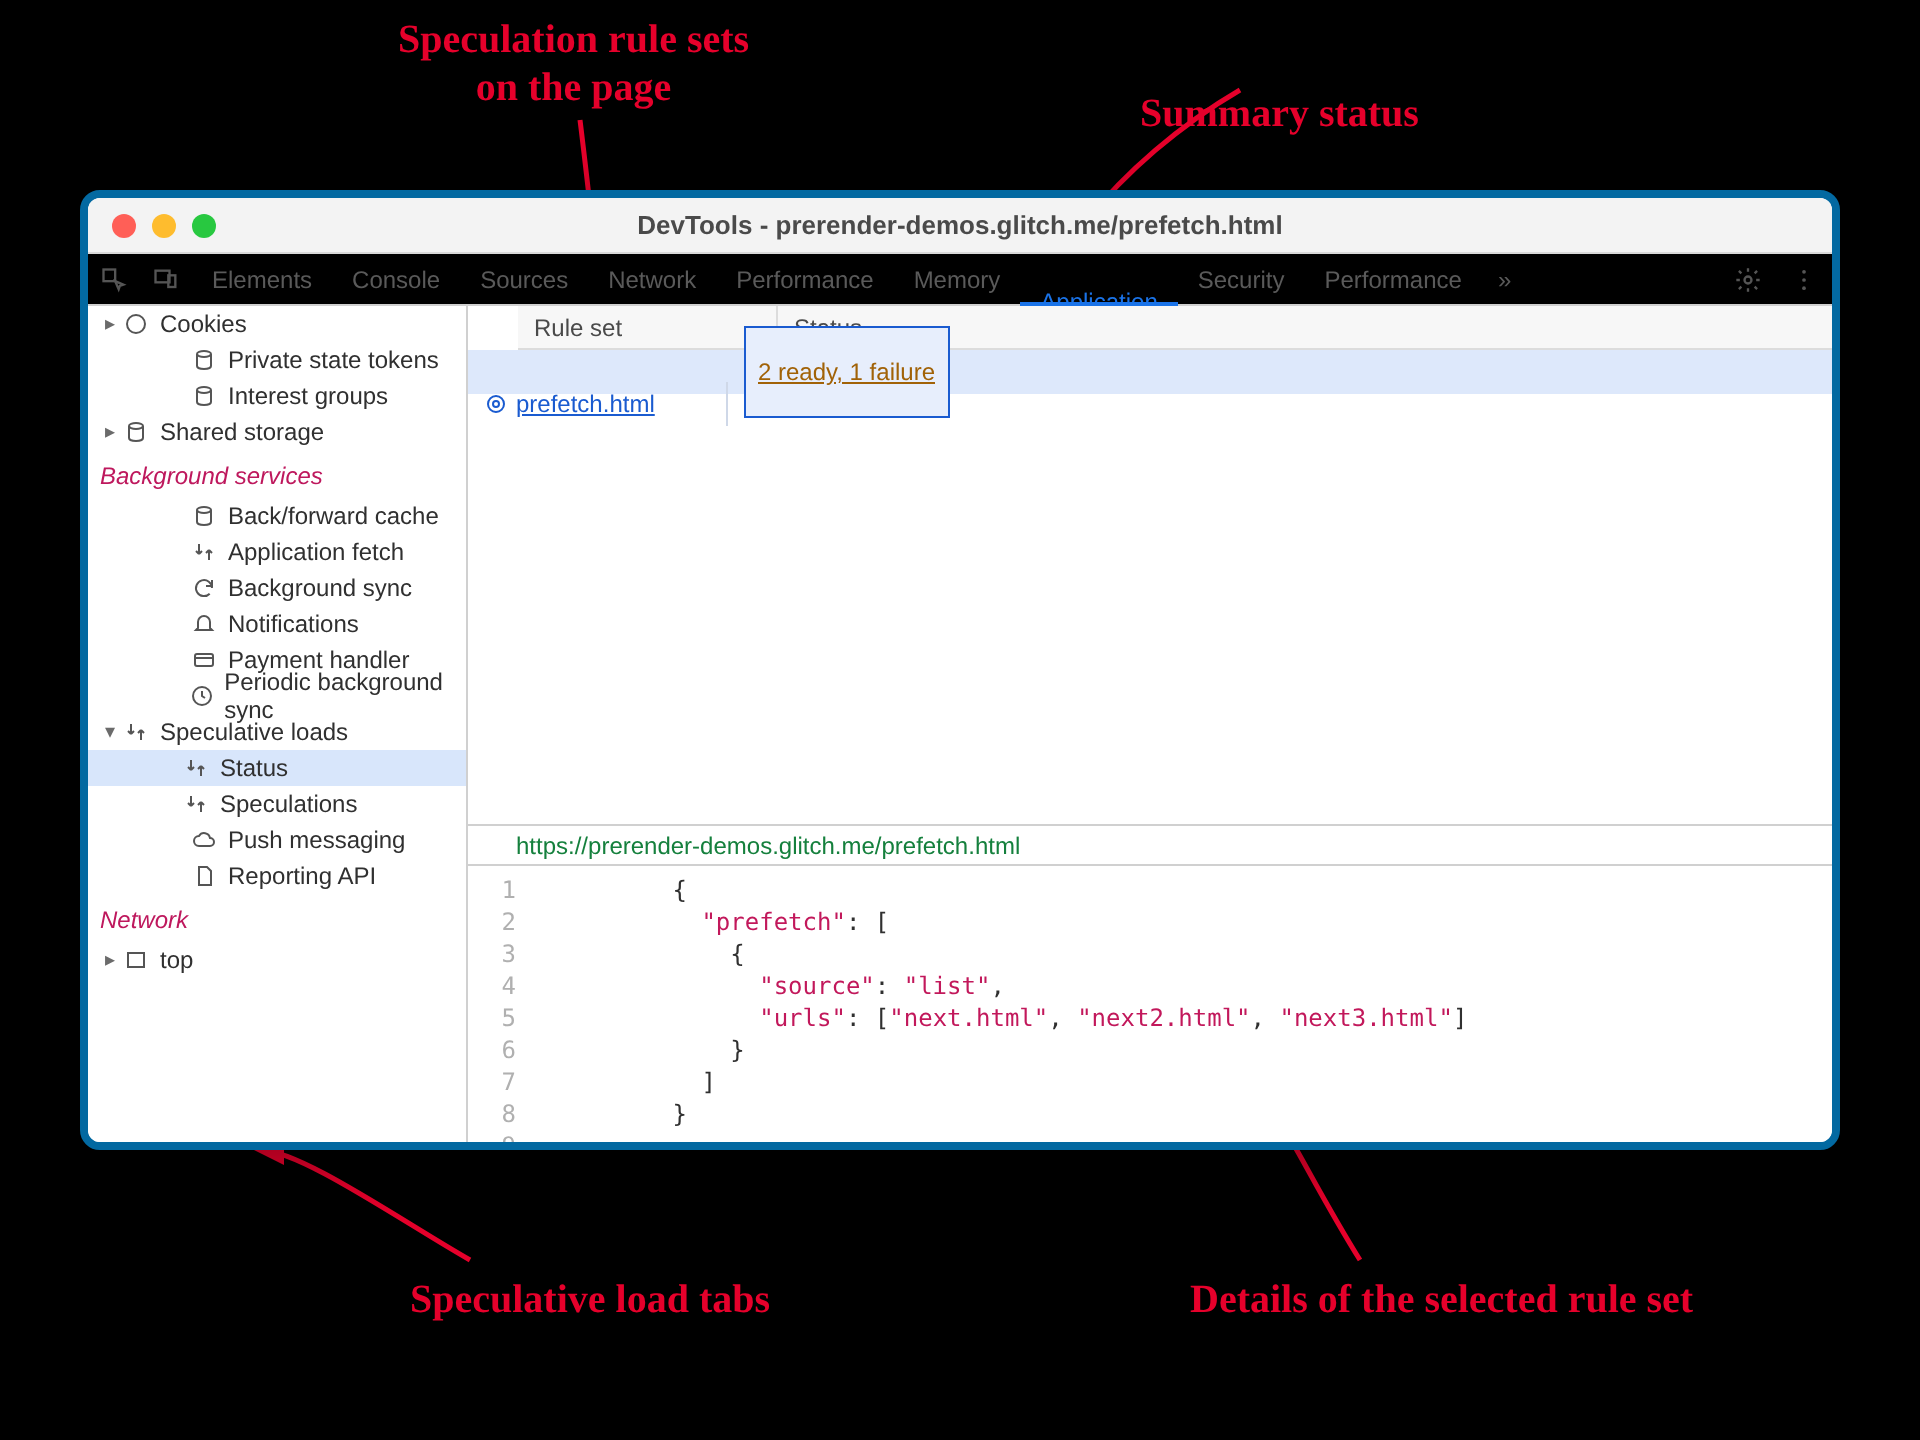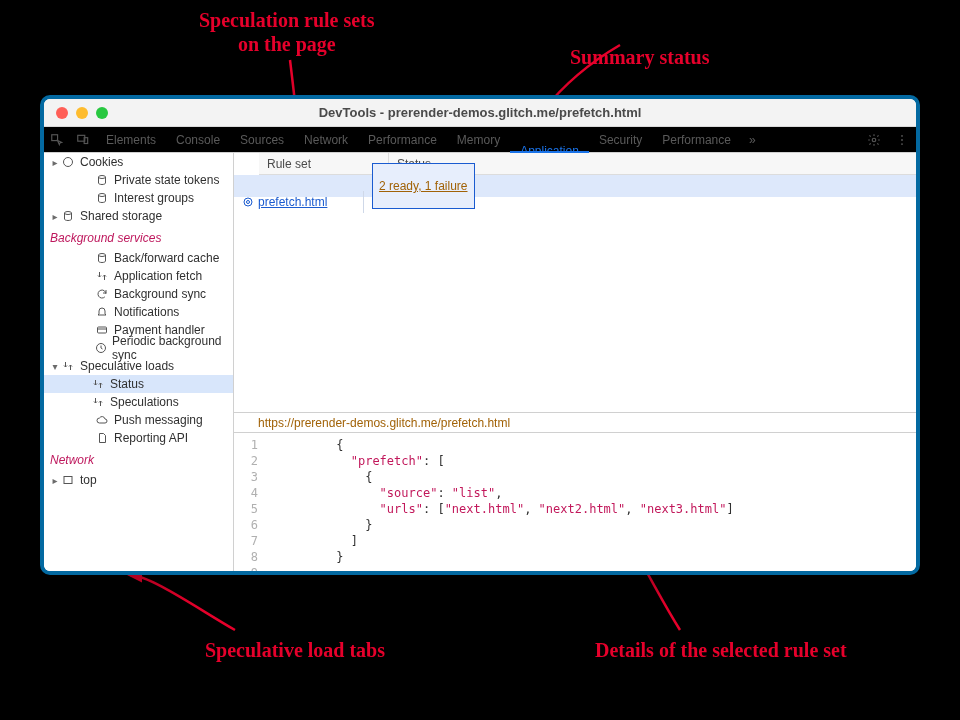--- a/index.html
+++ b/index.html
@@ -200,21 +200,21 @@
     padding: 15px 6px;
     color: #a16207;
     background: #e7eefc;
     text-decoration: underline;
   }
 
   .url-bar {
     height: 20px;
     border-bottom: 1px solid #d0d0d0;
     padding: 2px 24px;
-    color: #a16207;
+    color: #15803d;
     font-size: 12px;
     display: flex;
     align-items: center;
   }
 
   .code-area {
     flex: 1;
     display: flex;
     font-family: Menlo, Consolas, monospace;
     font-size: 12px;

